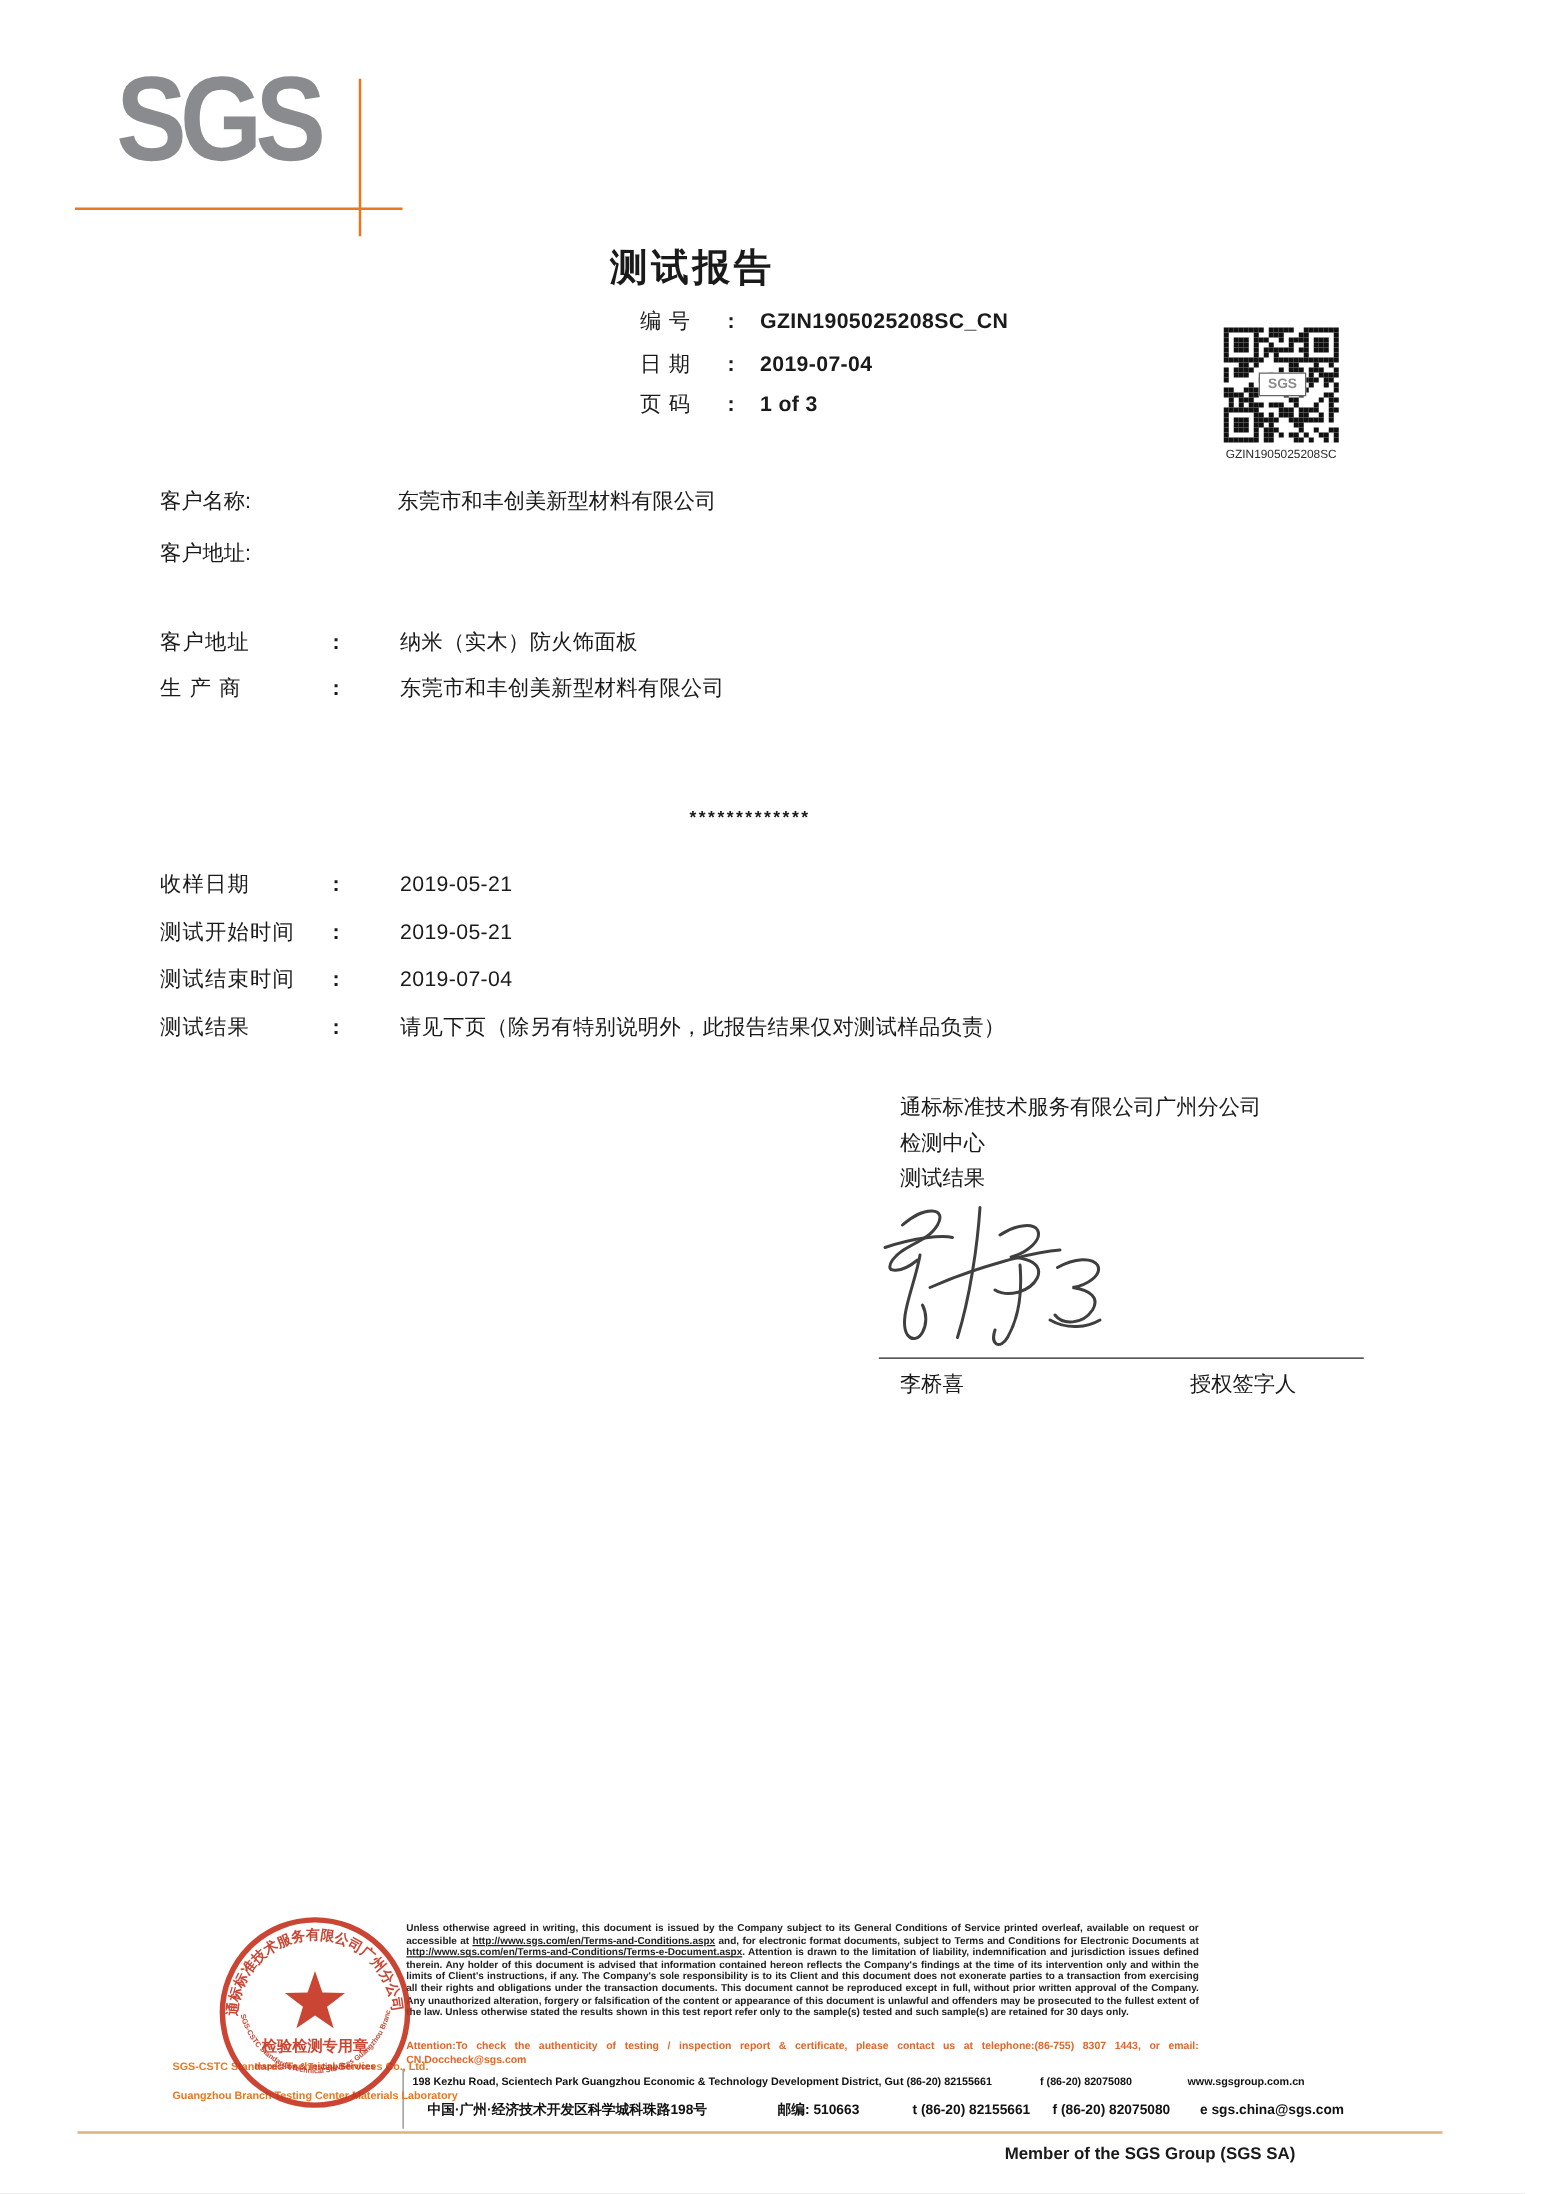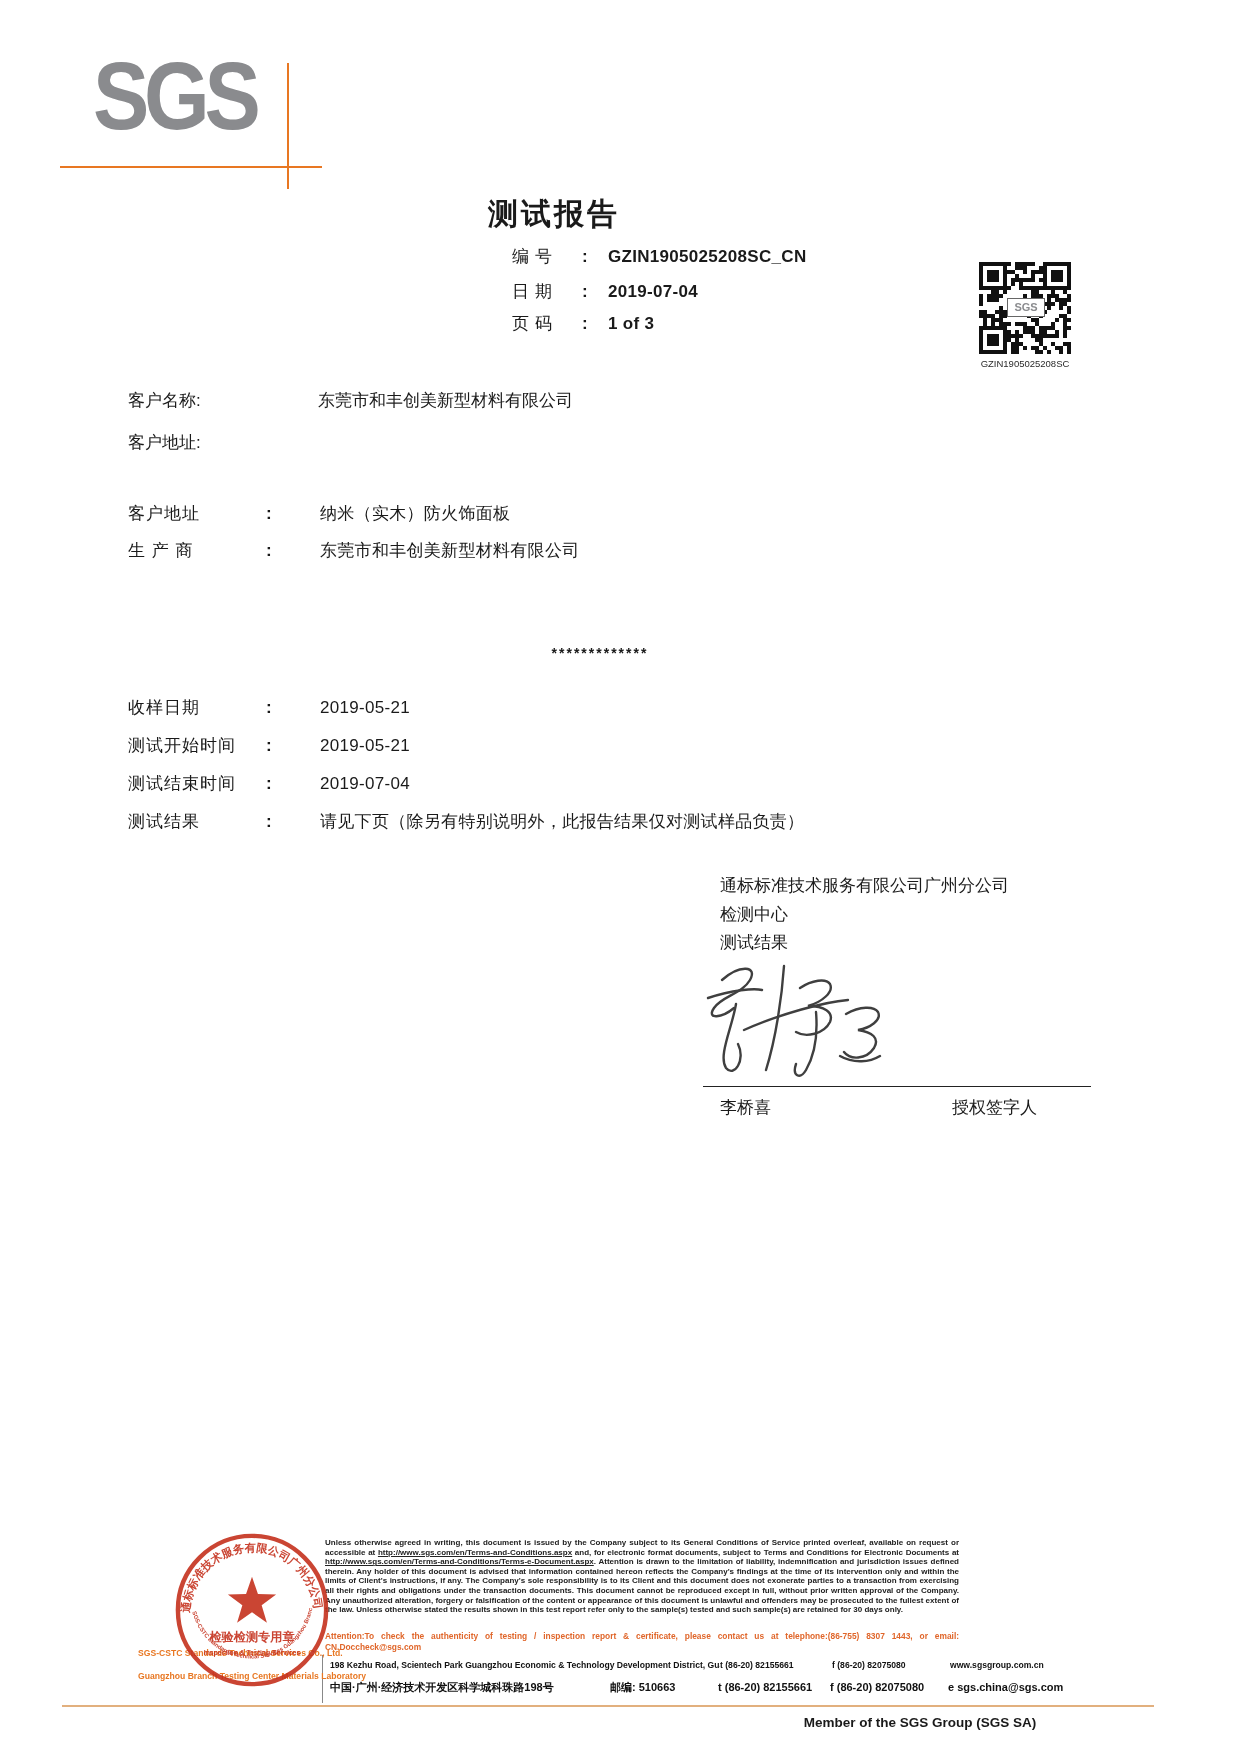--- a/index.html
+++ b/index.html
@@ -74,21 +74,21 @@
     color:#e0662a; text-align:justify;
   }
   .attention .em{ color:#e0662a; }
 
   
   .ft-divider{ left:322px; top:1655px; width:1px; height:48px; background:#888; }
   .ft-row{ left:330px; display:flex; align-items:baseline; white-space:nowrap; font-weight:bold; color:#111; }
   .ftr1{ top:1660px; font-size:8.6px; }
   .ftr2{ top:1680px; font-size:11px; }
   .ft-row .a{ width:390px; overflow:hidden; }
-  .ftr2 .a{ width:280px; } .ftr2 .p{ width:108px; }
+  .ftr2 .a{ width:280px;margin-left:12px; } .ftr2 .p{ width:108px; }
   .ft-row .t{ width:112px; } .ft-row .f{ width:118px; }
   .ft-rule{ left:62px; top:1705px; width:1092px; height:2px; background:#e2b07e; }
   .member{ left:640px; top:1715px; width:560px; text-align:center; font-size:13.5px; font-weight:bold; }
 </style>
 </head>
 <body>
 
 <div class="page">
 
   <div class="abs logo-text">SGS</div>

